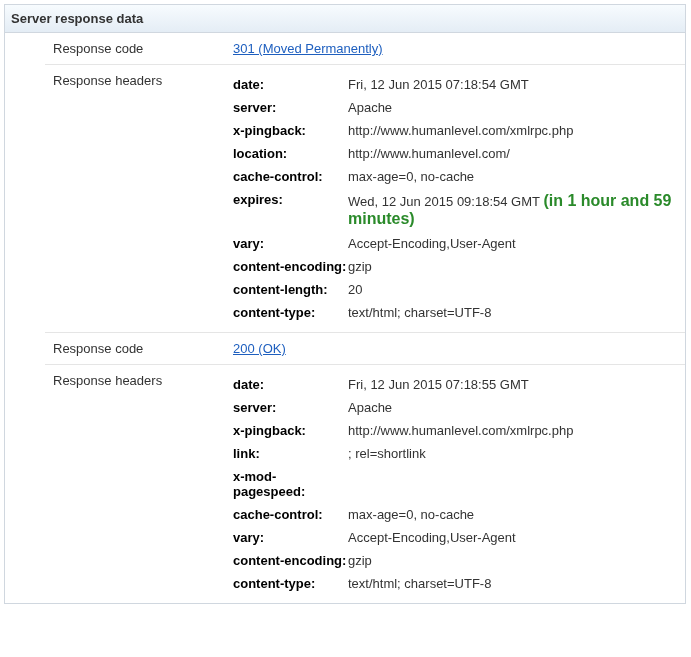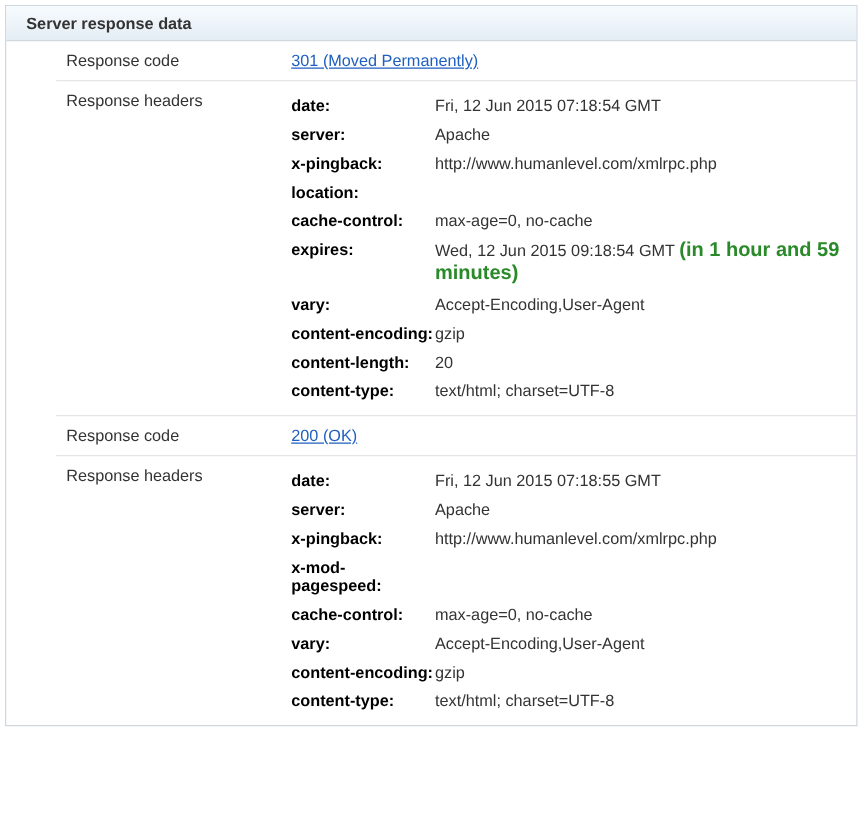--- a/index.html
+++ b/index.html
@@ -10,21 +10,21 @@
       color: #333;
       padding: 4px;
     }
     .panel {
       border: 1px solid #d0d7df;
       width: 682px;
     }
     .panel-header {
       background: linear-gradient(#f7fbfe, #e4edf5);
       border-bottom: 1px solid #d0d7df;
-      padding: 6px 16px;
+      padding: 6px 6px;
       font-weight: bold;
       color: #333;
     }
     .row {
       display: flex;
       border-bottom: 1px solid #e5e5e5;
       margin-left: 40px;
     }
     .row:last-child { border-bottom: none; }
     .row-label {
@@ -85,20 +85,21 @@
           <div class="hdr-row">
             <div class="hdr-key">server:</div>
             <div class="hdr-val"><span>Apache</span></div>
           </div>
           <div class="hdr-row">
             <div class="hdr-key">x-pingback:</div>
             <div class="hdr-val"><span>http://www.humanlevel.com/xmlrpc.php</span></div>
           </div>
           <div class="hdr-row">
             <div class="hdr-key">location:</div>
+            <div class="hdr-val"><span>http://www.humanlevel.com/</span></div>
           </div>
           <div class="hdr-row">
             <div class="hdr-key">cache-control:</div>
             <div class="hdr-val"><span>max-age=0, no-cache</span></div>
           </div>
           <div class="hdr-row">
             <div class="hdr-key">expires:</div>
             <div class="hdr-val"><span>Wed, 12 Jun 2015 09:18:54 GMT</span> <span class="extra">(in 1 hour and 59 minutes)</span></div>
           </div>
           <div class="hdr-row">
@@ -132,20 +133,24 @@
           </div>
           <div class="hdr-row">
             <div class="hdr-key">server:</div>
             <div class="hdr-val"><span>Apache</span></div>
           </div>
           <div class="hdr-row">
             <div class="hdr-key">x-pingback:</div>
             <div class="hdr-val"><span>http://www.humanlevel.com/xmlrpc.php</span></div>
           </div>
           <div class="hdr-row">
+            <div class="hdr-key">link:</div>
+            <div class="hdr-val"><span>; rel=shortlink</span></div>
+          </div>
+          <div class="hdr-row">
             <div class="hdr-key">x-mod-pagespeed:</div>
           </div>
           <div class="hdr-row">
             <div class="hdr-key">cache-control:</div>
             <div class="hdr-val"><span>max-age=0, no-cache</span></div>
           </div>
           <div class="hdr-row">
             <div class="hdr-key">vary:</div>
             <div class="hdr-val"><span>Accept-Encoding,User-Agent</span></div>
           </div>

